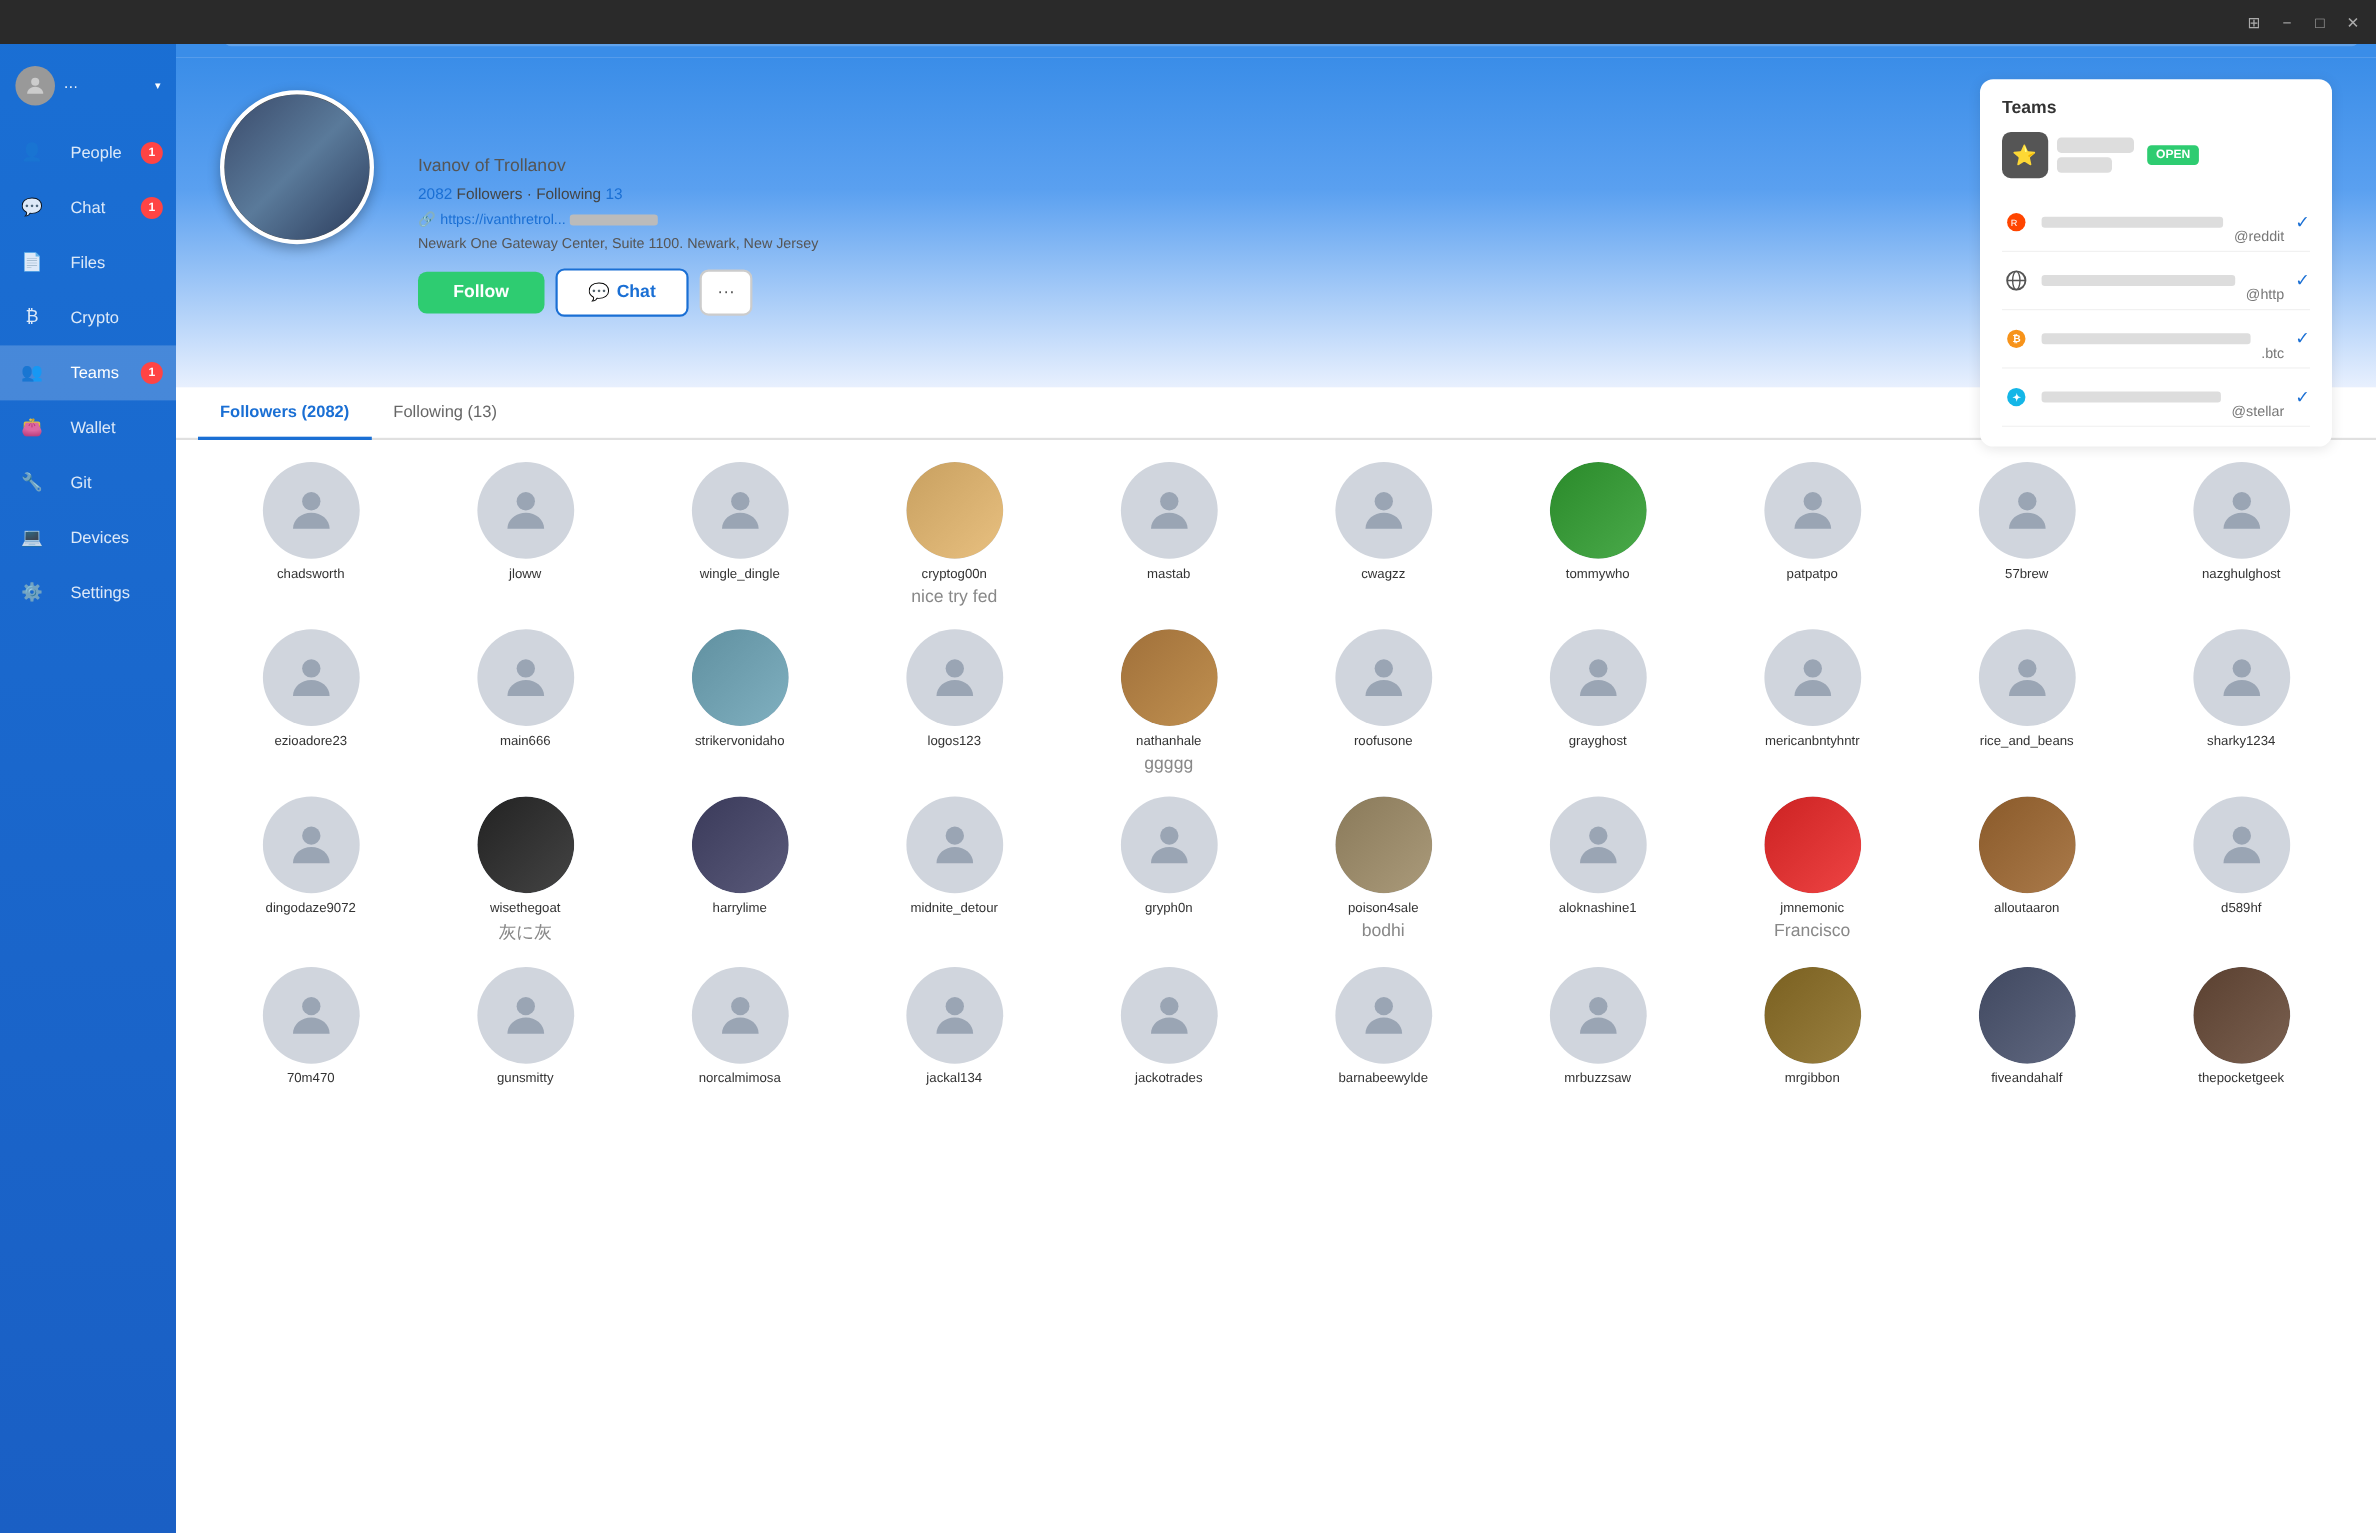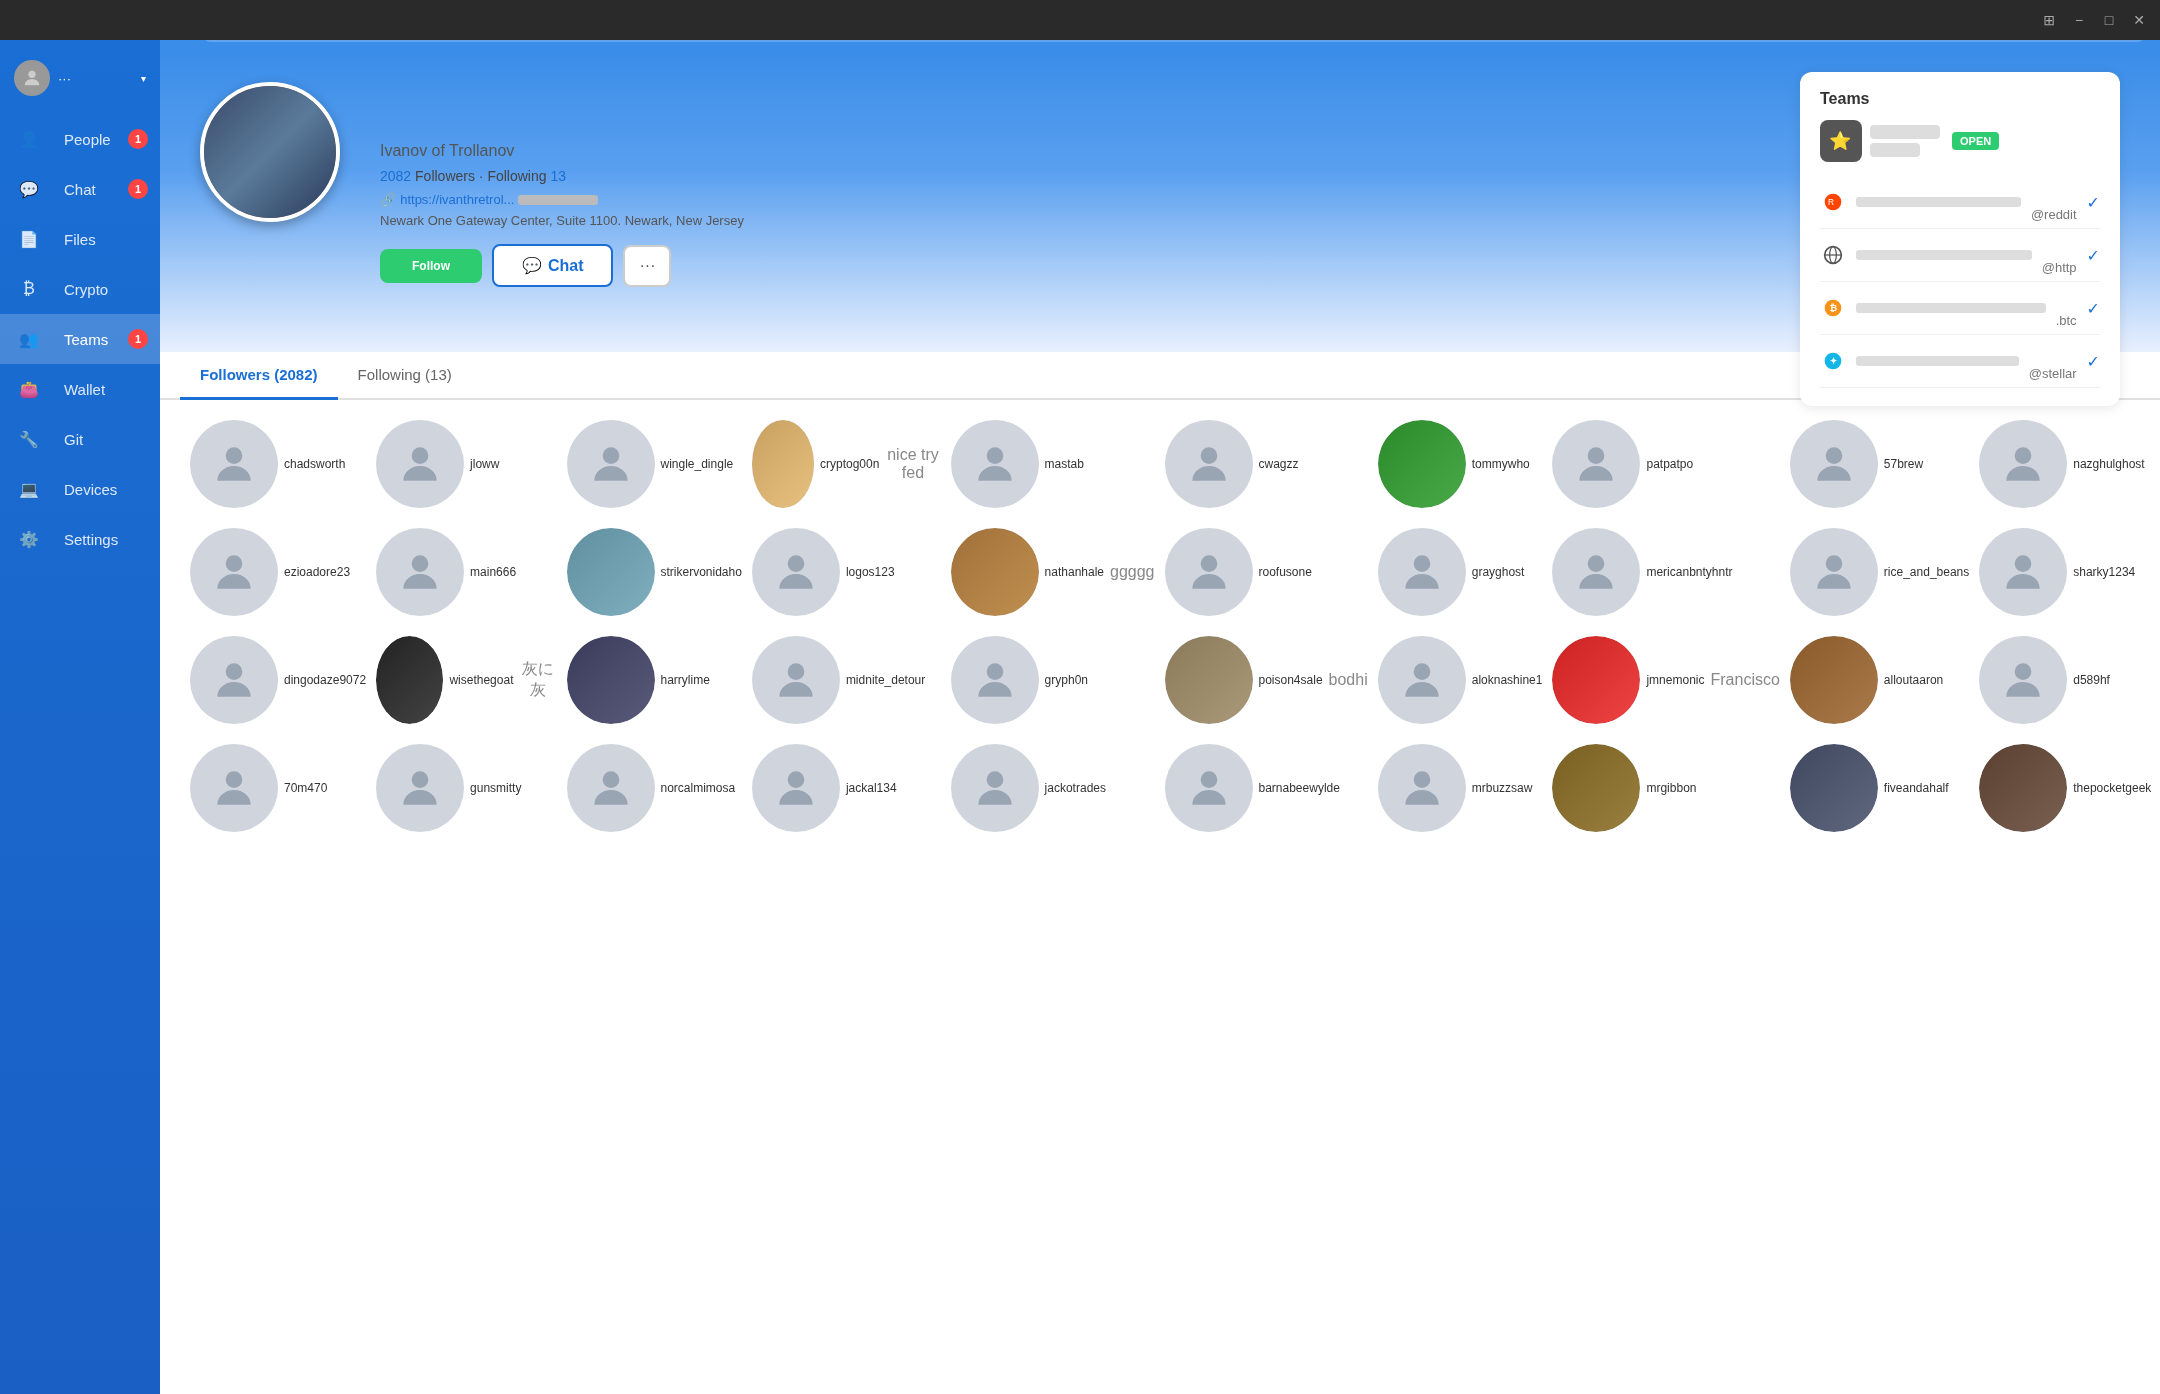--- a/index.html
+++ b/index.html
@@ -68,21 +68,21 @@
     .profile-center { flex: 1; padding-top: 60px; }
     .profile-username { font-size: 28px; font-weight: bold; color: #e07820; margin-bottom: 4px; }
     .profile-realname { font-size: 16px; color: #555; margin-bottom: 8px; }
     .profile-stats { font-size: 14px; color: #444; margin-bottom: 8px; }
     .profile-stats span { color: #1a6fd4; }
     .profile-url { font-size: 13px; color: #1a6fd4; margin-bottom: 6px; display: flex; align-items: center; gap: 4px; }
     .profile-location { font-size: 13px; color: #555; margin-bottom: 16px; }
     .profile-actions { display: flex; gap: 10px; align-items: center; }
     .btn-follow {
       background: #2ecc71; color: white; border: none; border-radius: 8px;
-      padding: 10px 32px; font-size: 12px; font-weight: 600; cursor: pointer;
+      padding: 10px 32px; font-size: 16px; font-weight: 600; cursor: pointer;
     }
     .btn-chat {
       background: white; color: #1a6fd4; border: 2px solid #1a6fd4; border-radius: 8px;
       padding: 10px 28px; font-size: 16px; font-weight: 600; cursor: pointer;
       display: flex; align-items: center; gap: 6px;
     }
     .btn-more {
       background: white; color: #555; border: 2px solid #ccc; border-radius: 8px;
       padding: 10px 14px; font-size: 16px; cursor: pointer;
     }
@@ -107,21 +107,21 @@
     
     .tabs { background: white; display: flex; border-bottom: 2px solid #e0e0e0; padding: 0 20px; }
     .tab { padding: 14px 20px; font-size: 15px; color: #666; cursor: pointer; border-bottom: 3px solid transparent; margin-bottom: -2px; }
     .tab.active { color: #1a6fd4; border-bottom-color: #1a6fd4; font-weight: 600; }
 
     
     .followers-grid {
       background: white; flex: 1; overflow-y: auto; padding: 20px 30px;
     }
     .grid { display: grid; grid-template-columns: repeat(10, 1fr); gap: 20px 10px; }
-    .follower-item { display: flex; flex-direction: row; align-items: center; gap: 6px; cursor: pointer; }
+    .follower-item { display: flex; flex-direction: column; align-items: center; gap: 6px; cursor: pointer; }
     .follower-avatar {
       width: 88px; height: 88px; border-radius: 50%; background: #d0d5dd;
       display: flex; align-items: center; justify-content: center; overflow: hidden;
     }
     .follower-avatar svg { width: 50px; height: 50px; fill: #9aa5b4; }
     .follower-name { font-size: 12px; color: #333; text-align: center; font-weight: 500; }
     .follower-subtitle { font-size: 16px; color: #888; text-align: center; }
 
     
     .avatar-image { width: 100%; height: 100%; border-radius: 50%; background-size: cover; background-position: center; }

